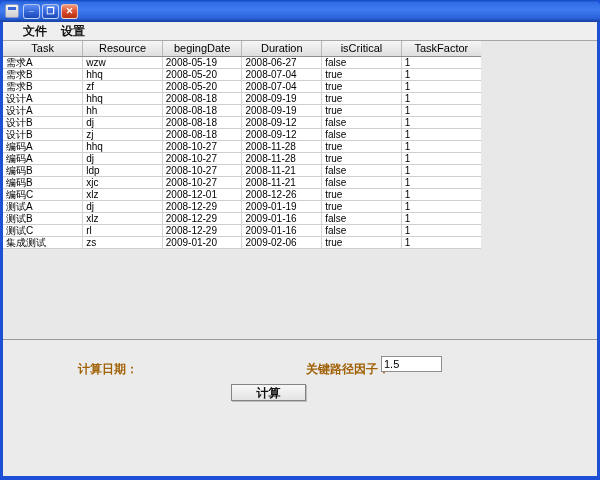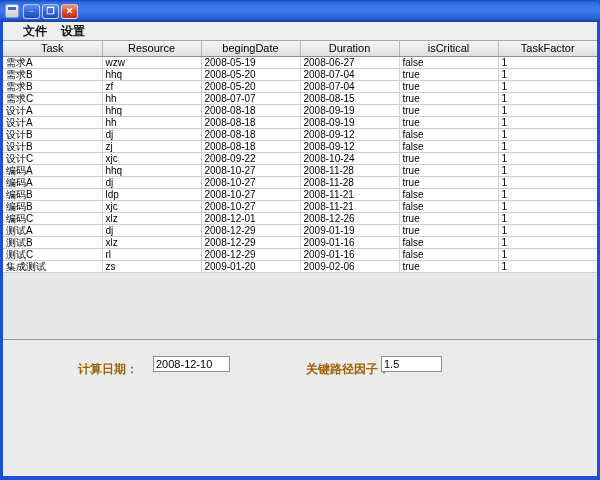--- a/index.html
+++ b/index.html
@@ -45,21 +45,21 @@
     position:absolute; left:0; top:0; width:594px; height:19px;
     background:#efefef; border-bottom:1px solid #a6a6a6;
     display:flex; align-items:center; padding-left:20px; gap:14px;
   }
   .menu-item { font-size:12px; font-weight:bold; color:#111; }
   
   .scrollpane {
     position:absolute; left:0; top:19px; width:594px; height:299px;
     background:#e8e8e8; border-bottom:1px solid #9a9a9a; overflow:hidden;
   }
-  table { width:594px; border-collapse:collapse; table-layout:fixed; }
+  table { width:478px; border-collapse:collapse; table-layout:fixed; }
   th {
     height:15px; font-size:11px; font-weight:normal; color:#000; text-align:center;
     background:linear-gradient(180deg,#f6f6f6 0%, #dedede 100%);
     border-right:1px solid #b9b9b9; border-bottom:1px solid #8e8e8e;
     overflow:hidden; white-space:nowrap;
   }
   th:last-child { border-right:none; }
   td {
     height:11.7px; font-size:10px; color:#000; background:#fff;
     padding:0 0 0 3px; border-right:1px solid #d4d4d4; border-bottom:1px solid #cfcfcf;
@@ -136,28 +136,20 @@
             </tr>
             <tr>
               <td>需求B</td>
               <td>zf</td>
               <td>2008-05-20</td>
               <td>2008-07-04</td>
               <td>true</td>
               <td>1</td>
             </tr>
             <tr>
-              <td>需求C</td>
-              <td>hh</td>
-              <td>2008-07-07</td>
-              <td>2008-08-15</td>
-              <td>true</td>
-              <td>1</td>
-            </tr>
-            <tr>
               <td>设计A</td>
               <td>hhq</td>
               <td>2008-08-18</td>
               <td>2008-09-19</td>
               <td>true</td>
               <td>1</td>
             </tr>
             <tr>
               <td>设计A</td>
               <td>hh</td>
@@ -173,28 +165,20 @@
               <td>2008-09-12</td>
               <td>false</td>
               <td>1</td>
             </tr>
             <tr>
               <td>设计B</td>
               <td>zj</td>
               <td>2008-08-18</td>
               <td>2008-09-12</td>
               <td>false</td>
-              <td>1</td>
-            </tr>
-            <tr>
-              <td>设计C</td>
-              <td>xjc</td>
-              <td>2008-09-22</td>
-              <td>2008-10-24</td>
-              <td>true</td>
               <td>1</td>
             </tr>
             <tr>
               <td>编码A</td>
               <td>hhq</td>
               <td>2008-10-27</td>
               <td>2008-11-28</td>
               <td>true</td>
               <td>1</td>
             </tr>
@@ -260,18 +244,18 @@
               <td>2009-01-20</td>
               <td>2009-02-06</td>
               <td>true</td>
               <td>1</td>
             </tr>
           </tbody>
       </table>
     </div>
 
     <span class="form-label lbl-date">计算日期：</span>
-    <input class="tf tf-date" type="text" value="2008-12-10" style="">
     <span class="form-label lbl-factor">关键路径因子：</span>
     <input class="tf tf-factor" type="text" value="1.5" style="">
+    <button class="calc-btn">计算</button>
 
   </div>
 </div>
 
 </body></html>

